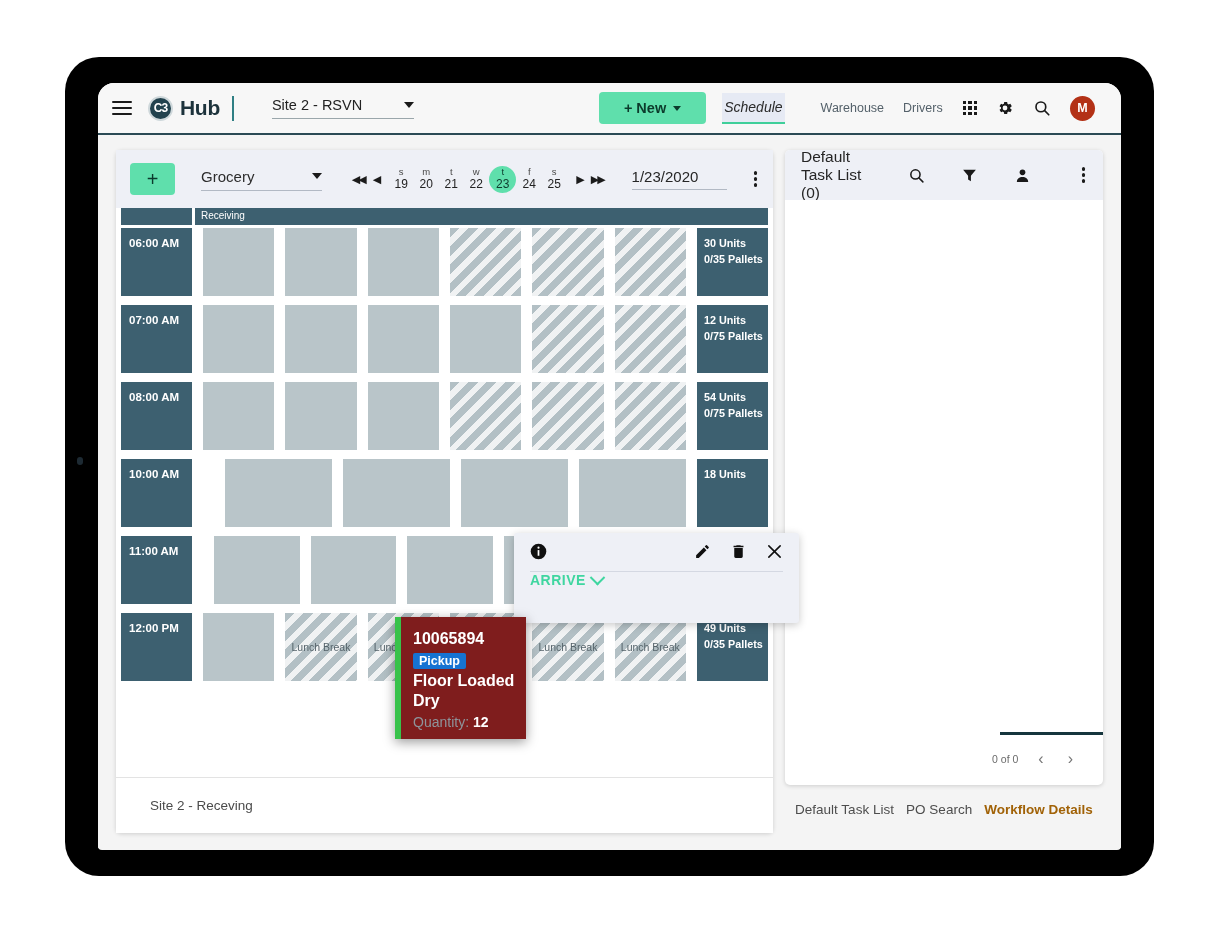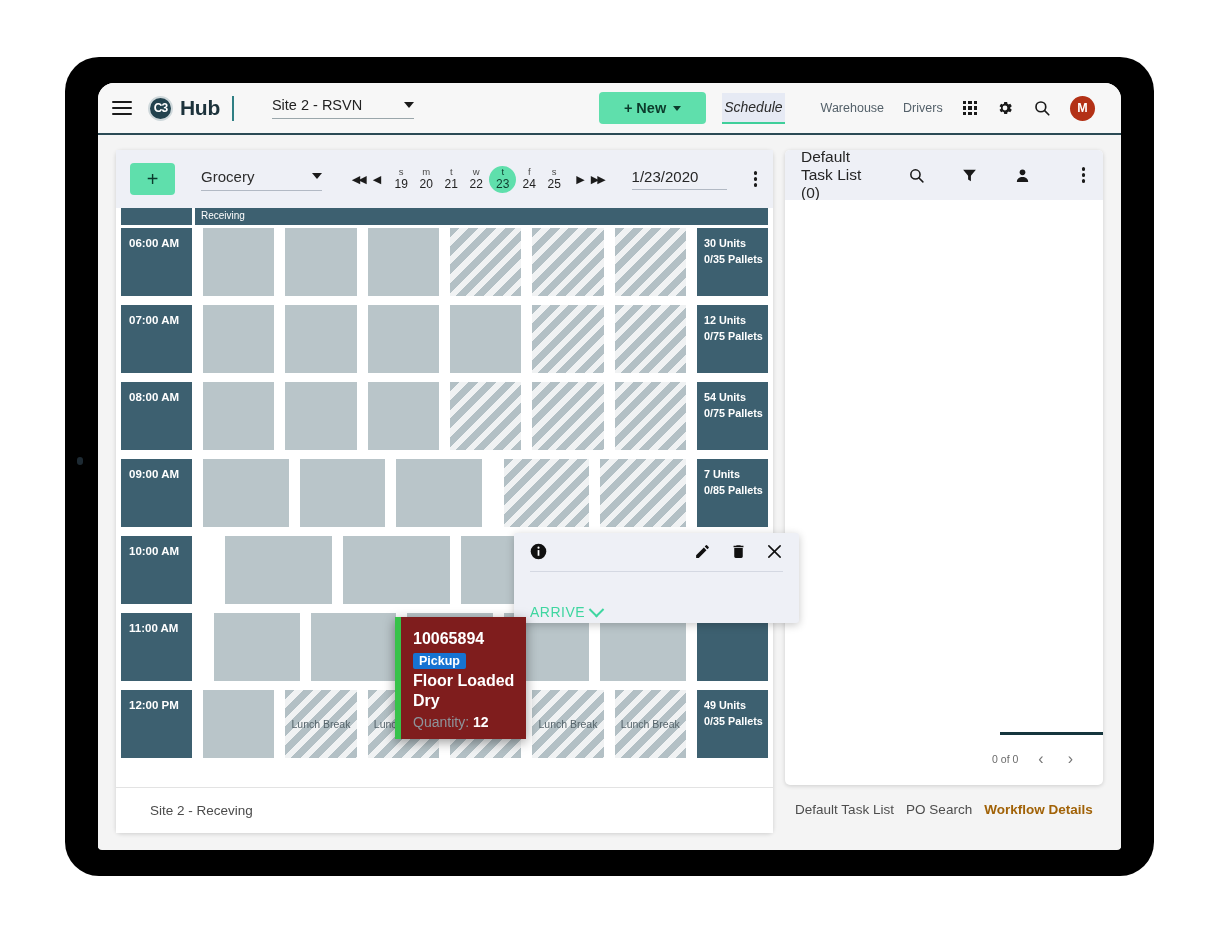--- a/index.html
+++ b/index.html
@@ -217,21 +217,21 @@
     font-size: 10.8px; font-weight: bold;
     padding: 8px 0 0 7px; line-height: 1.45;
   }
   .chip-pickup {
     display: inline-block; background: #1673d2; color: #ffffff;
     font-size: 9px; font-weight: bold;
     padding: 1px 4px; border-radius: 2px; margin: 1px 0;
   }
 
   .sched-footer {
-    height: 46px; flex-shrink: 0;
+    height: 56px; flex-shrink: 0;
     border-top: 1px solid #e3e3e3;
     display: flex; align-items: center;
     padding-left: 34px;
     font-size: 13.5px; color: #4b4b4b;
     background: #ffffff;
   }
 
   
   .popup {
     position: absolute;
@@ -241,22 +241,22 @@
     border-radius: 3px;
     box-shadow: 0 2px 9px rgba(0,0,0,0.22);
     z-index: 40;
     padding: 10px 16px 0;
   }
   .popup-top { display: flex; align-items: center; justify-content: space-between; }
   .popup-actions { display: flex; align-items: center; gap: 19px; }
   .popup-divider { height: 1px; background: #d4d8e2; margin-top: 11px; }
   .popup-arrive {
     display: flex; align-items: center; gap: 6px;
-    margin-top: 32px;
-    color: #3fd6a0; font-size: 14px; font-weight: normal;
+    margin-top: 0;
+    color: #3fd6a0; font-size: 14px; font-weight: bold;
     letter-spacing: 0.5px; cursor: pointer;
   }
   .chev-down {
     width: 11px; height: 11px;
     border-right: 2px solid #3fd6a0; border-bottom: 2px solid #3fd6a0;
     transform: rotate(45deg) translate(-2px,-2px);
   }
 
   
   .tooltip {
@@ -486,35 +486,20 @@
             <div class="cell slot"></div>
             <div class="cell blocked"></div>
             <div class="cell blocked"></div>
             <div class="cell blocked"></div>
             <div class="cell summary">
               <div>54 Units</div>
               <div>0/75 Pallets</div>
             </div>
           </div>
 
-          <div class="grid-row">
-            <div class="cell time">09:00 AM</div>
-            <div class="cell slot"></div>
-            <div class="cell slot"></div>
-            <div class="cell slot"></div>
-            <div class="cell">
-              
-            </div>
-            <div class="cell blocked"></div>
-            <div class="cell blocked"></div>
-            <div class="cell summary">
-              <div>7 Units</div>
-              <div>0/85 Pallets</div>
-            </div>
-          </div>
 
           <div class="grid-row">
             <div class="cell time">10:00 AM</div>
             <div class="cell">
               
             </div>
             <div class="cell">
               
             </div>
             <div class="cell slot"></div>

